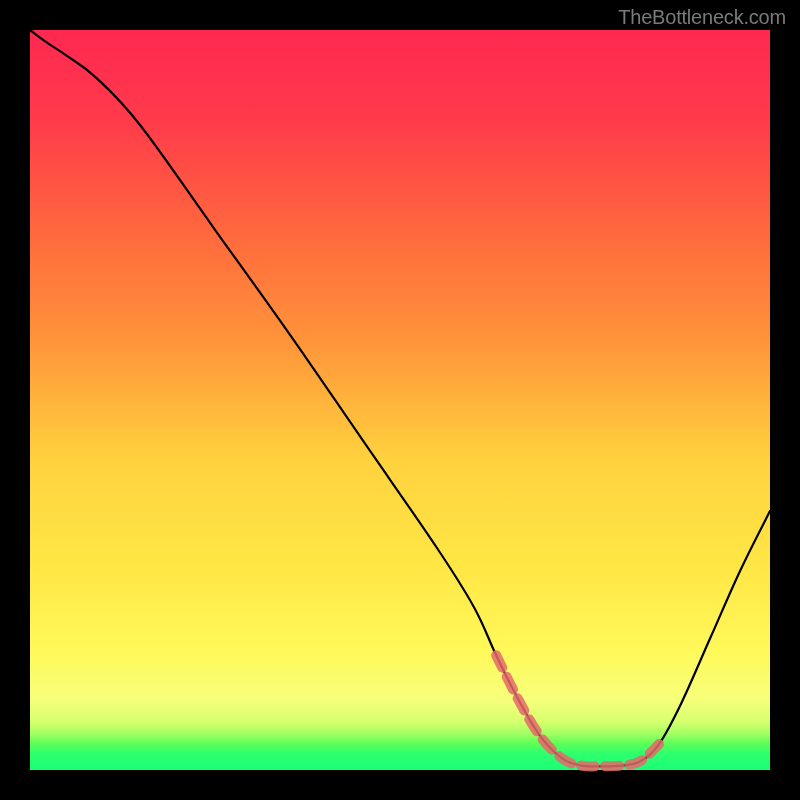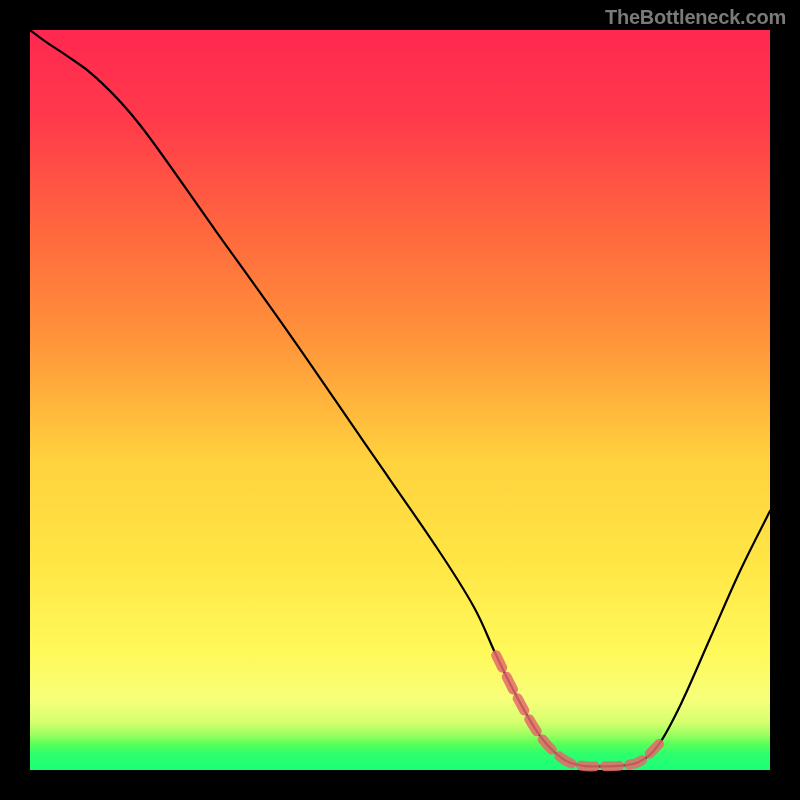--- a/index.html
+++ b/index.html
@@ -15,21 +15,21 @@
     position: relative;
     width: 800px;
     height: 800px;
   }
   .watermark {
     position: absolute;
     top: 6px;
     right: 14px;
     color: #7a7a7a;
     font-size: 20px;
-    font-weight: 700;
+    font-weight: 400;
     letter-spacing: -0.2px;
   }
   svg {
     position: absolute;
     left: 0;
     top: 0;
   }
 </style>
 </head>
 <body>

